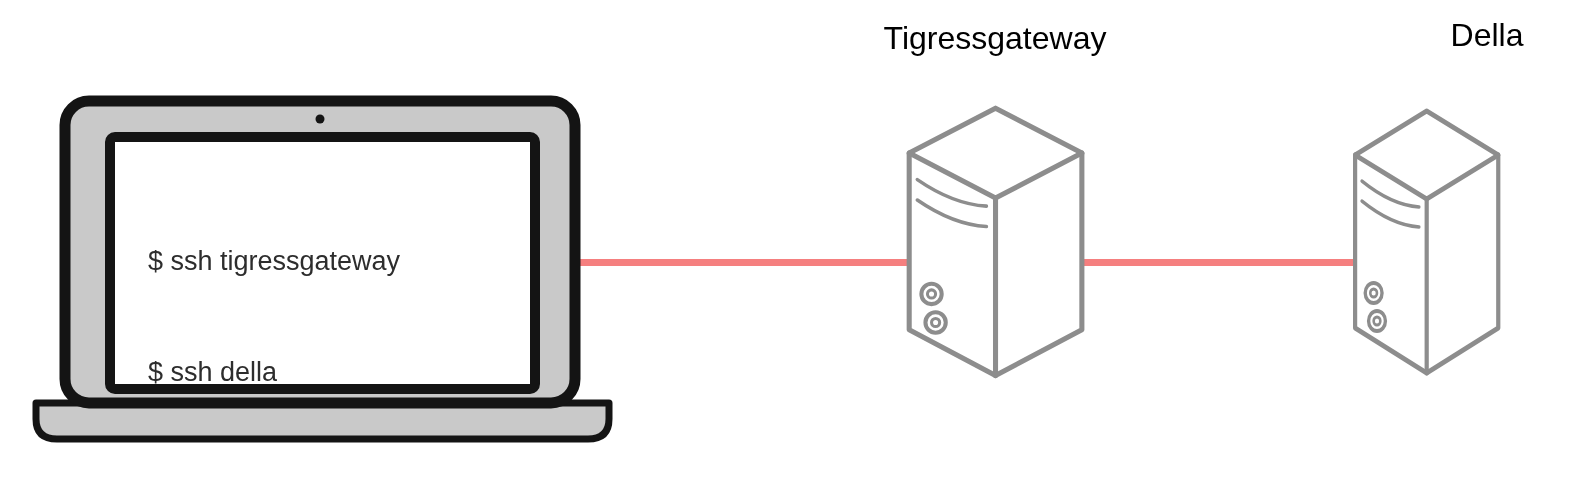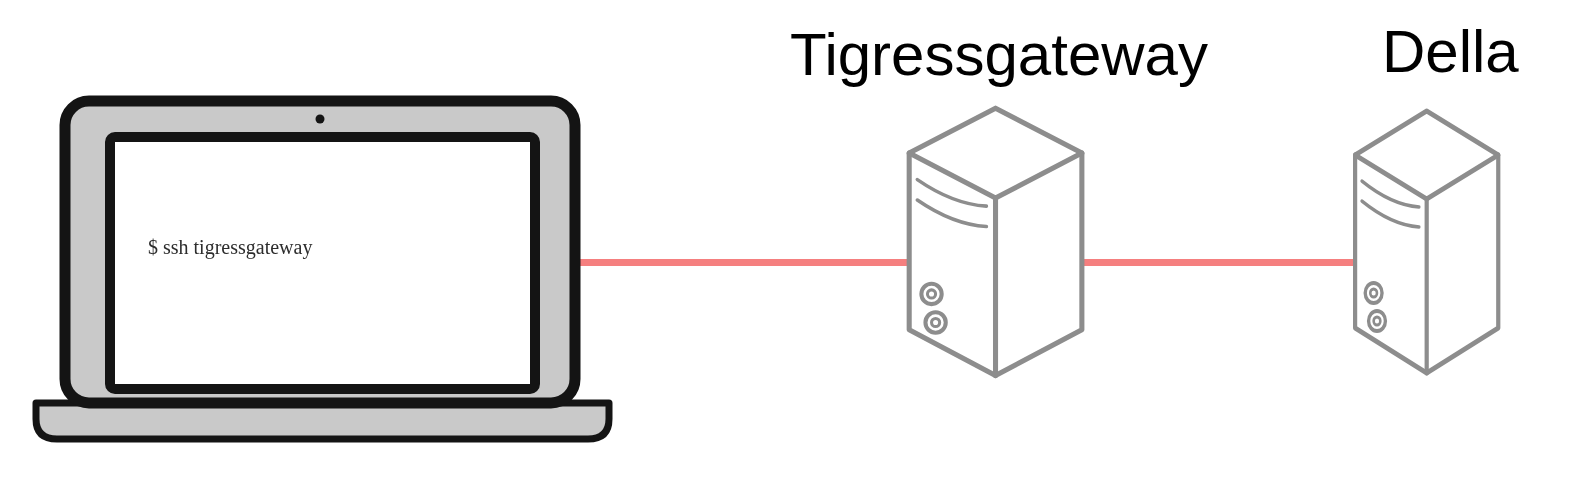--- a/index.html
+++ b/index.html
@@ -24,23 +24,23 @@
   .connector-2 { left: 1080px; top: 259px; width: 282px; }
 
   
   .laptop { position: absolute; left: 30px; top: 95px; width: 590px; height: 350px; z-index: 2; }
   .laptop svg { display: block; width: 590px; height: 350px; }
   .lap-body { fill: var(--laptop-fill, #c9c9c9); stroke: var(--laptop-outline, #141414); stroke-linejoin: round; }
   .lap-screen { fill: #ffffff; stroke: var(--laptop-outline, #141414); stroke-linejoin: round; }
   .lap-camera { fill: var(--laptop-outline, #141414); }
 
   .terminal {
-    position: absolute; left: 118px; top: 60px; width: 400px;
-    font-family: Liberation Serif, serif;
-    font-size: 20px; line-height: 37px;
+    position: absolute; left: 118px; top: 74px; width: 400px;
+    font-family: Liberation Sans, sans-serif;
+    font-size: 27px; line-height: 37px;
     color: var(--terminal-text, #2d2d2d);
     white-space: pre;
     z-index: 3;
   }
 
   
   .node { position: absolute; z-index: 2; }
   .node svg { display: block; }
   .node-tigress { left: 897px; top: 100px; width: 193px; height: 296px; }
   .node-della   { left: 1345px; top: 103px; width: 160px; height: 290px; }
@@ -71,23 +71,24 @@
   }
   .srv-port-inner {
     fill: none;
     stroke: var(--server-outline, #8d8d8d);
     stroke-width: 3;
   }
 
   
   .node-label {
     position: absolute;
-    font-size: 60px;
+    font-size: 32px;
     font-weight: 400;
     color: var(--label-text, #000000);
+    text-align: center;
     z-index: 2;
   }
   .label-tigress { left: 790px; top: 20px; width: 410px; }
   .label-della   { left: 1382px; top: 17px; width: 210px; }
 </style>
 </head>
 <body>
 
 <div class="canvas">
 
@@ -100,20 +101,21 @@
       <path class="lap-body" stroke-width="7" d="M6,308 L579,308 L579,324 Q579,344 558,344 L27,344 Q6,344 6,324 Z"></path>
 
       <rect class="lap-body" stroke-width="11" x="35" y="6" width="510" height="302" rx="24"></rect>
 
       <rect class="lap-screen" stroke-width="10" x="80" y="42" width="425" height="252" rx="5"></rect>
 
       <circle class="lap-camera" cx="290" cy="24" r="4.5"></circle>
     </svg>
     <div class="terminal">
       <div>$ ssh tigressgateway</div>
+      <div>$ ssh della</div>
     </div>
   </div>
 
   <div class="node-label label-tigress">Tigressgateway</div>
   <div class="node node-tigress">
     <svg viewBox="0 0 190 290" width="193" height="296" preserveAspectRatio="none">
 
       <path class="srv-face" d="M97,8 L12,52 L12,225 L97,270 L182,225 L182,52 Z"></path>
 
       <path class="srv-edge" d="M12,52 L97,96 L182,52"></path>

